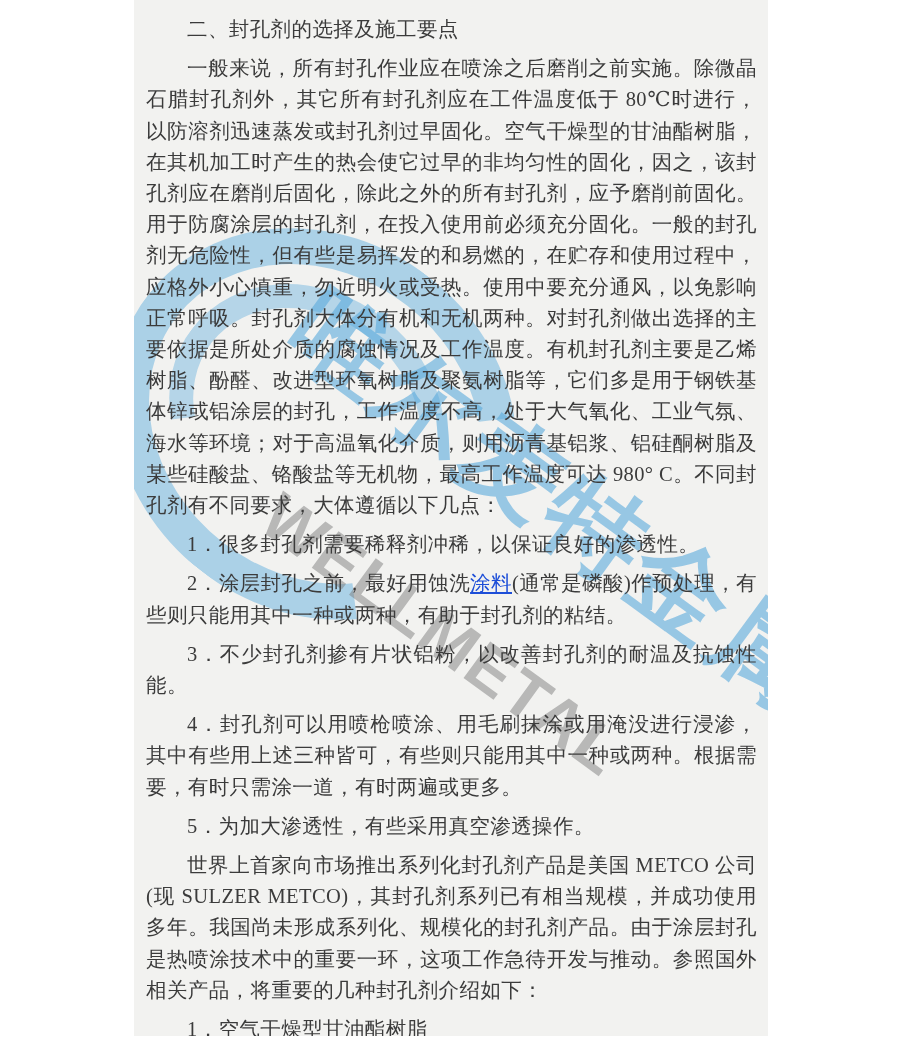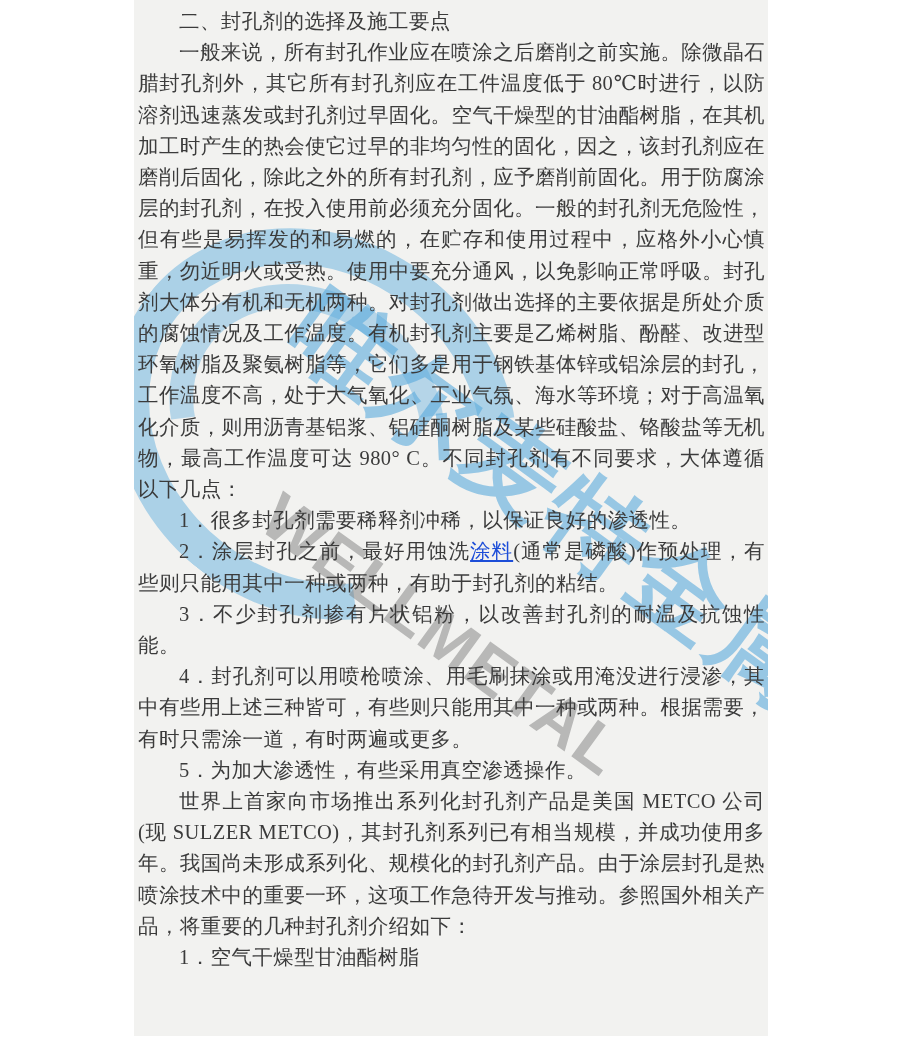--- a/index.html
+++ b/index.html
@@ -39,21 +39,21 @@
     color:rgba(125,125,125,0.50);
     font-family:"Liberation Sans","DejaVu Sans",sans-serif;
   }
   
   .content{
     position:relative;z-index:2;
     padding:6px 3px 0 4px;
     font-size:20.5px;line-height:31.2px;letter-spacing:0.4px;
     color:#3b3b3b;text-align:justify;
   }
-  .content p{margin:0;text-indent:2em;}
+  .content p{margin:8px;text-indent:2em;}
   a.link{color:#1d4ed8;text-decoration:underline;cursor:pointer;}
 </style>
 </head>
 <body>
 
 <div class="scan">
 
   <div class="watermark">
     <div class="wm-ring ring-outer"></div>
     <div class="wm-ring ring-inner"></div>

